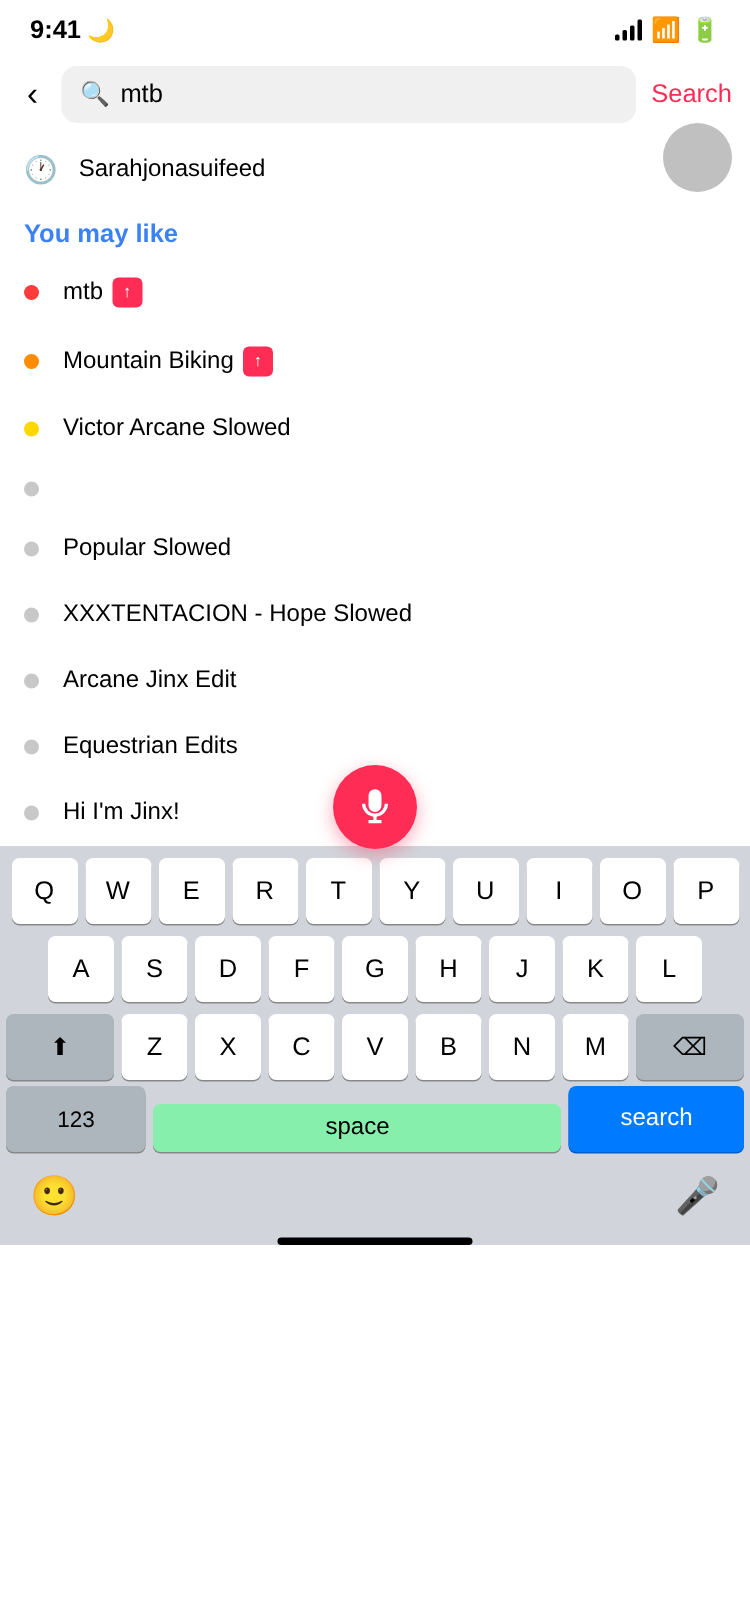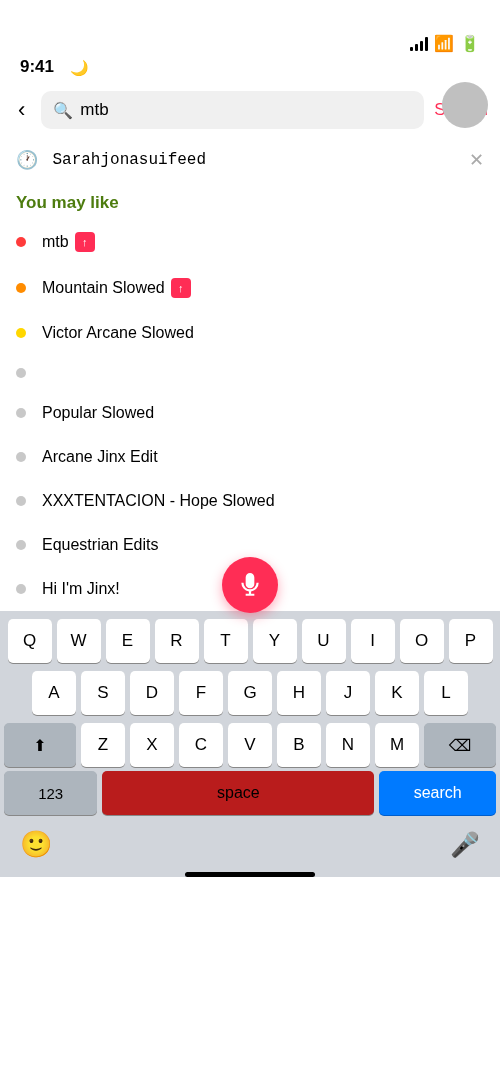--- a/index.html
+++ b/index.html
@@ -105,33 +105,32 @@
       gap: 14px;
     }
     .recent-icon {
       color: #888;
       font-size: 18px;
     }
     .recent-text {
       flex: 1;
       font-size: 16px;
       color: #000;
-      font-family: Liberation Mono, monospace;
     }
     .recent-close {
       color: #aaa;
       font-size: 18px;
       cursor: pointer;
     }
 
     
     .section-title {
       font-size: 17px;
       font-weight: 700;
-      color: #4d7c0f;
+      color: #3b82f6;
       padding: 10px 16px 6px 16px;
     }
 
     
     .suggestion-item {
       display: flex;
       align-items: center;
       padding: 13px 16px;
       gap: 16px;
       cursor: pointer;
@@ -252,23 +251,23 @@
       display: flex;
       align-items: center;
       justify-content: center;
       font-size: 15px;
       color: #000;
       cursor: pointer;
       box-shadow: 0 1px 0 #888;
       flex: 1.2;
     }
     .key-space {
-      background: #b91c1c;
+      background: #86efac;
       border-radius: 5px;
-      height: 44px;
+      height: 32px;
       display: flex;
       align-items: center;
       justify-content: center;
       font-size: 16px;
       color: #000;
       cursor: pointer;
       box-shadow: 0 1px 0 #888;
       flex: 3.5;
     }
     .key-search {
@@ -305,21 +304,21 @@
     .mic-keyboard-icon {
       font-size: 24px;
       color: #555;
       cursor: pointer;
     }
   </style>
 </head>
 <body>
 
 <div class="status-bar">
-  <div style="display:flex;align-items:flex-end;gap:16px;margin-top:47px;">
+  <div style="display:flex;align-items:center;gap:4px;">
     <span class="status-time">9:41</span>
     <span style="font-size:15px;">🌙</span>
   </div>
   <div class="status-icons">
     <div class="signal-bars">
       <span style="height:4px;"></span>
       <span style="height:7px;"></span>
       <span style="height:10px;"></span>
       <span style="height:14px;"></span>
     </div>
@@ -353,21 +352,21 @@
     <div class="dot dot-red"></div>
     <span class="suggestion-text">
       <span>mtb</span>
       <span class="trend-badge">↑</span>
     </span>
   </div>
 
   <div class="suggestion-item">
     <div class="dot dot-orange"></div>
     <span class="suggestion-text">
-      <span>Mountain Slowed</span>
+      <span>Mountain Biking</span>
       <span class="trend-badge">↑</span>
     </span>
   </div>
 
   <div class="suggestion-item">
     <div class="dot dot-yellow"></div>
     <span class="suggestion-text">
       <span>Victor Arcane Slowed</span>
     </span>
   </div>
@@ -379,28 +378,28 @@
   <div class="suggestion-item">
     <div class="dot dot-gray"></div>
     <span class="suggestion-text">
       <span>Popular Slowed</span>
     </span>
   </div>
 
   <div class="suggestion-item">
     <div class="dot dot-gray"></div>
     <span class="suggestion-text">
+      <span>XXXTENTACION - Hope Slowed</span>
+    </span>
+  </div>
+
+  <div class="suggestion-item">
+    <div class="dot dot-gray"></div>
+    <span class="suggestion-text">
       <span>Arcane Jinx Edit</span>
-    </span>
-  </div>
-
-  <div class="suggestion-item">
-    <div class="dot dot-gray"></div>
-    <span class="suggestion-text">
-      <span>XXXTENTACION - Hope Slowed</span>
     </span>
   </div>
 
   <div class="suggestion-item">
     <div class="dot dot-gray"></div>
     <span class="suggestion-text">
       <span>Equestrian Edits</span>
     </span>
   </div>
 

